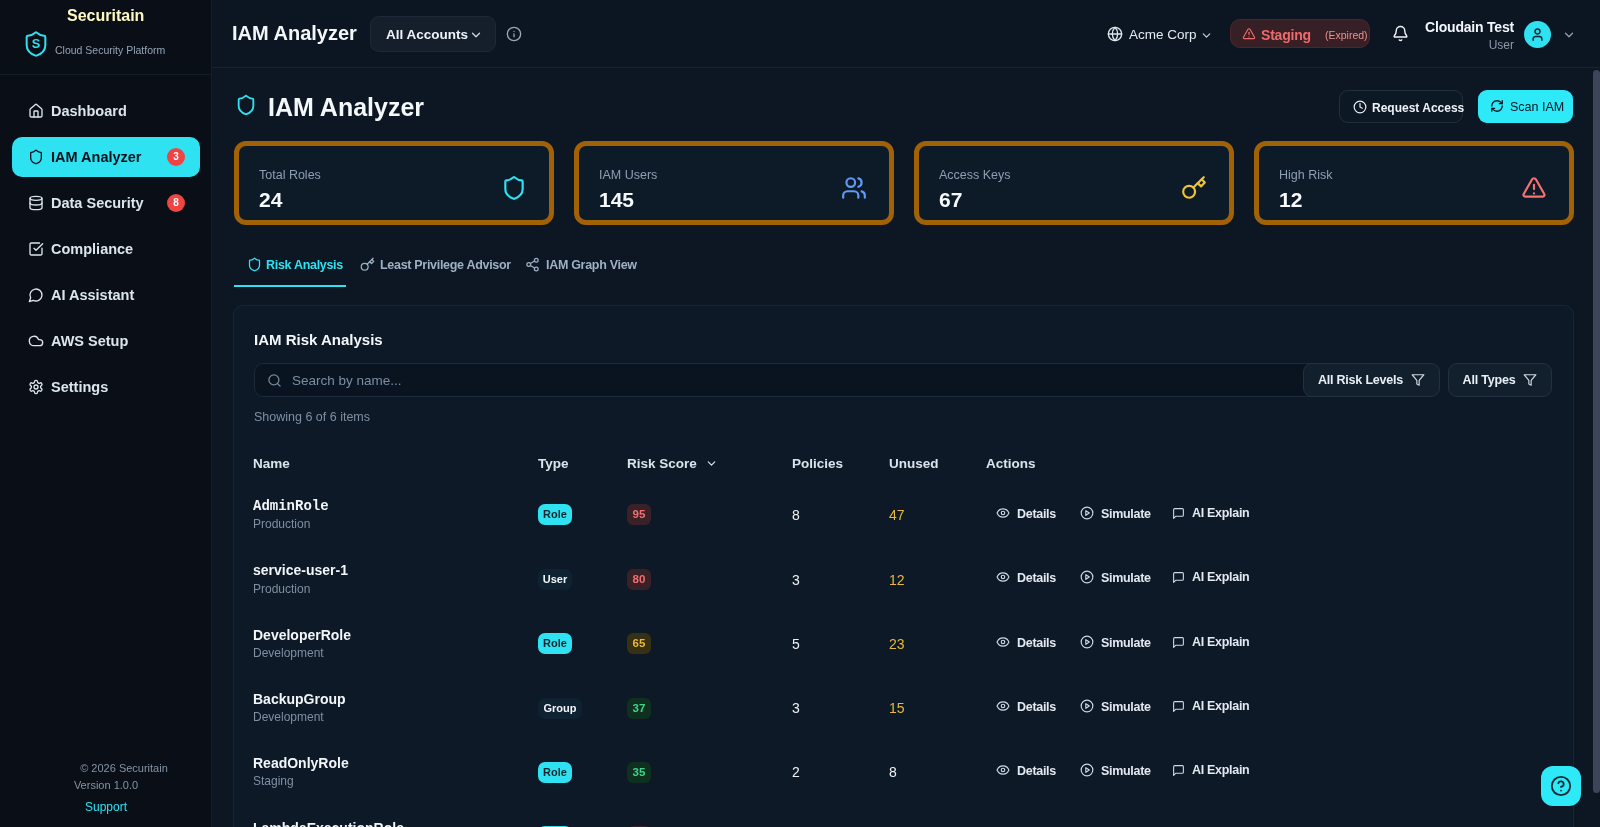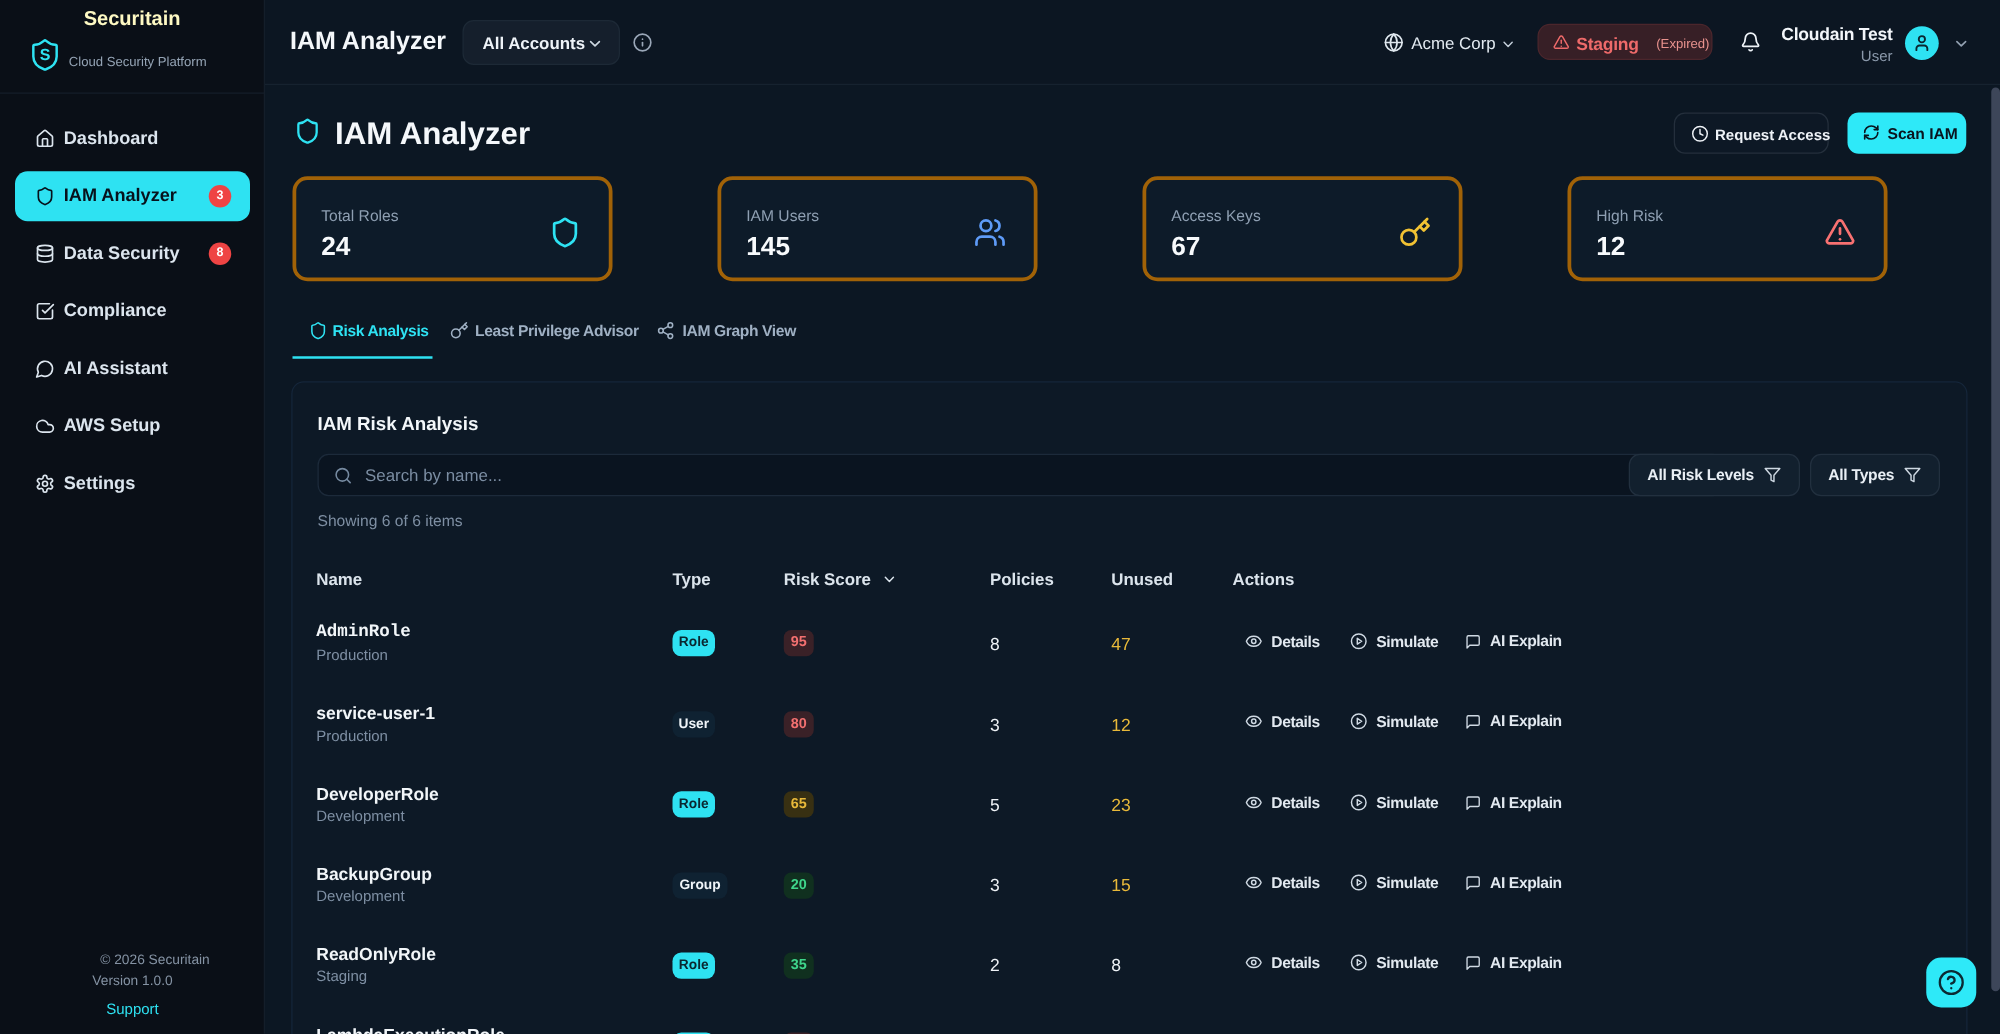--- a/index.html
+++ b/index.html
@@ -47,23 +47,23 @@
 
   
   #content { position:absolute; left:212px; top:68px; width:1388px; height:759px; background:#0c1723; }
   #pt-shield { position:absolute; left:23px; top:24px; }
   #pt-title { position:absolute; left:56px; top:25px; font-size:25px; font-weight:bold; color:#f5f8fb; }
   #btn-req { position:absolute; left:1127px; top:22px; width:124px; height:33px; border:1px solid #242f3c; border-radius:9px; background:#0d1825; }
   #btn-req .clk { position:absolute; left:13px; top:9px; }
   #btn-req .rtxt { position:absolute; left:32px; top:10px; font-size:12px; font-weight:bold; color:#eef2f7; white-space:nowrap; }
   #btn-scan { position:absolute; left:1266px; top:22px; width:95px; height:33px; border-radius:9px; background:#2ee9f8; }
   #btn-scan .rfr { position:absolute; left:12px; top:9px; }
-  #btn-scan .stxt { position:absolute; left:32px; top:10px; font-size:12.5px; font-weight:bold; color:#0a141e; white-space:nowrap; }
-
-  .stat { position:absolute; top:73px; width:256px; height:84px; background:#0d1b29; border:3px solid #a16207; border-radius:12px; }
+  #btn-scan .stxt { position:absolute; left:32px; top:10px; font-size:12.5px; font-weight:normal; color:#0a141e; white-space:nowrap; }
+
+  .stat { position:absolute; top:73px; width:320px; height:84px; background:#0d1b29; border:5px solid #a16207; border-radius:12px; }
   .stat .slbl { position:absolute; left:20px; top:22px; font-size:12.5px; color:#8e9fb2; }
   .stat .sval { position:absolute; left:20px; top:42px; font-size:21px; font-weight:bold; color:#f7fafc; }
   .stat .sico { position:absolute; right:22px; top:29px; }
 
   .tab { position:absolute; top:190px; height:14px; }
   .tab .ttxt { font-size:12.5px; font-weight:bold; white-space:nowrap; letter-spacing:-0.3px; }
   #tabline { position:absolute; left:22px; top:217px; width:112px; height:2px; background:#2ee2f2; }
 
   #panel { position:absolute; left:21px; top:237px; width:1341px; height:600px; background:#0d1926; border:1px solid #15263a; border-radius:10px; }
   #p-title { position:absolute; left:20px; top:25px; font-size:15px; font-weight:bold; color:#f3f7fa; }
@@ -376,21 +376,21 @@
     <div class="act" style="left:846px;top:329px;"><svg width="14" height="14" viewBox="0 0 24 24" fill="none" stroke="#cfd9e3" stroke-width="2" stroke-linecap="round" stroke-linejoin="round">
           <circle cx="12" cy="12" r="10"></circle>
           <polygon points="10 8 16 12 10 16 10 8"></polygon>
         </svg>Simulate</div>
     <div class="act" style="left:938px;top:329px;"><svg width="13" height="13" viewBox="0 0 24 24" fill="none" stroke="#cfd9e3" stroke-width="2" stroke-linecap="round" stroke-linejoin="round">
           <path d="M21 15a2 2 0 0 1-2 2H7l-4 4V5a2 2 0 0 1 2-2h14a2 2 0 0 1 2 2z"></path>
         </svg>AI Explain</div>
     <div class="row-name" style="left:19px;top:385px;">BackupGroup</div>
     <div class="row-sub" style="left:19px;top:404px;">Development</div>
     <div class="badge-type bt-dark" style="left:304px;top:392px;width:44px;">Group</div>
-    <div class="badge-risk br-grn" style="left:393px;top:392px;">20</div>
+    <div class="badge-risk br-grn" style="left:393px;top:392px;">37</div>
     <div class="cell" style="left:558px;top:394px;">3</div>
     <div class="cell amber" style="left:655px;top:394px;">15</div>
     <div class="act" style="left:762px;top:393px;"><svg width="14" height="14" viewBox="0 0 24 24" fill="none" stroke="#cfd9e3" stroke-width="2" stroke-linecap="round" stroke-linejoin="round">
           <path d="M2.062 12.348a1 1 0 0 1 0-.696 10.75 10.75 0 0 1 19.876 0 1 1 0 0 1 0 .696 10.75 10.75 0 0 1-19.876 0"></path>
           <circle cx="12" cy="12" r="3"></circle>
         </svg>Details</div>
     <div class="act" style="left:846px;top:393px;"><svg width="14" height="14" viewBox="0 0 24 24" fill="none" stroke="#cfd9e3" stroke-width="2" stroke-linecap="round" stroke-linejoin="round">
           <circle cx="12" cy="12" r="10"></circle>
           <polygon points="10 8 16 12 10 16 10 8"></polygon>
         </svg>Simulate</div>

